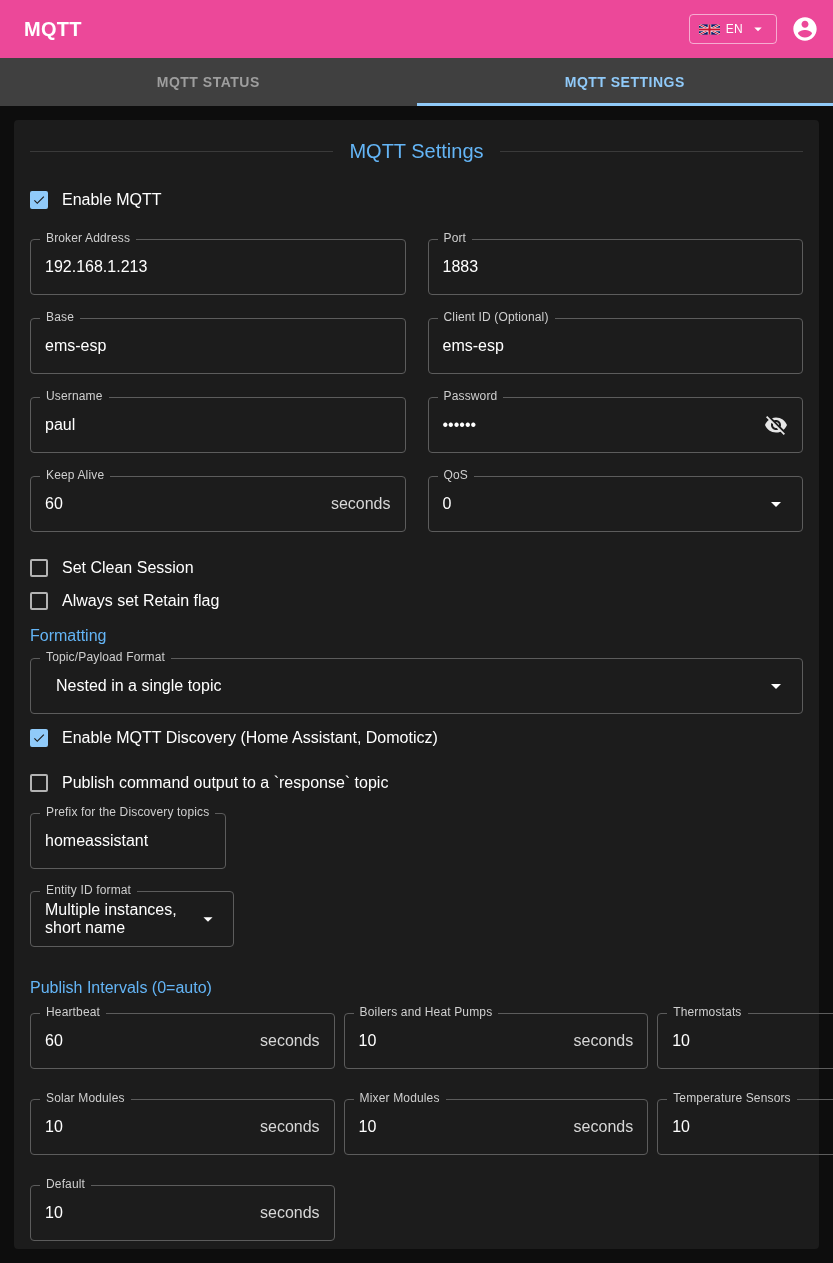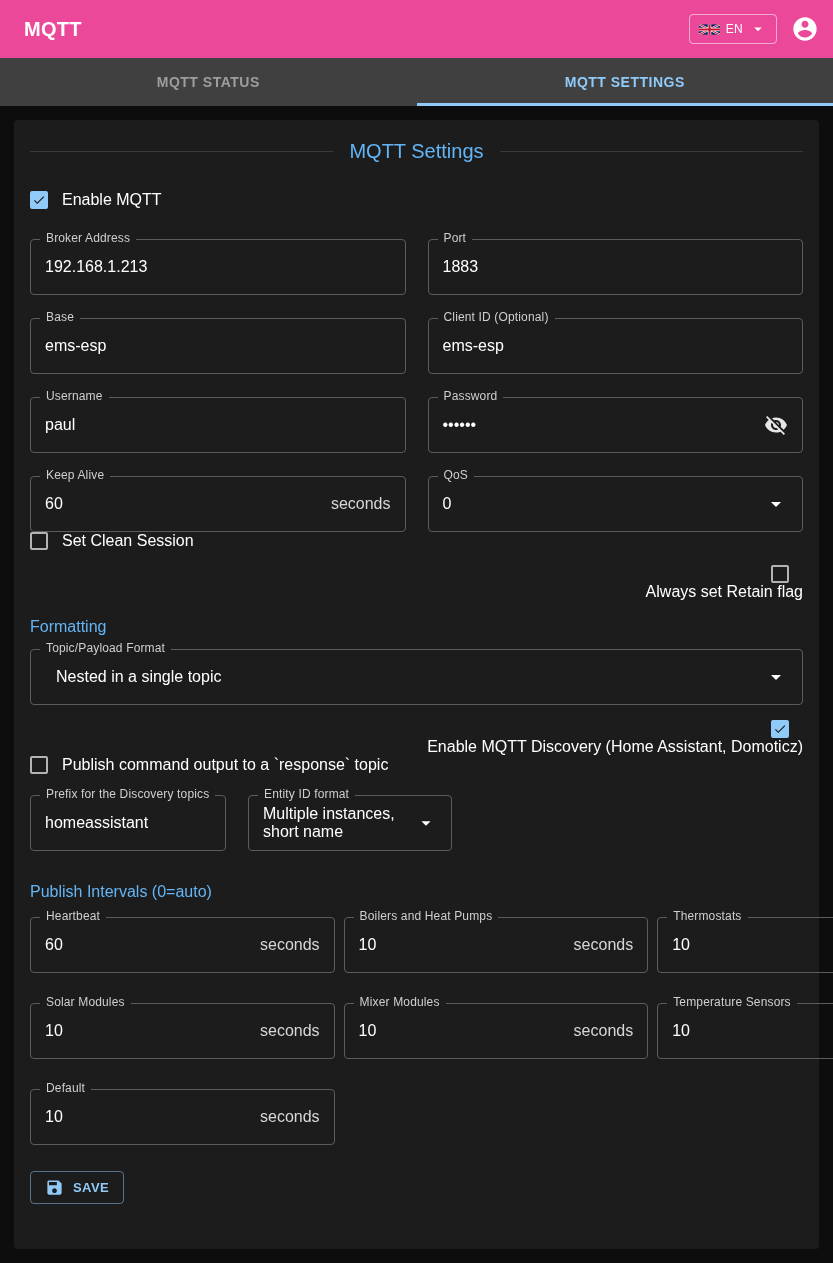--- a/index.html
+++ b/index.html
@@ -76,21 +76,21 @@
     color: #fff; font-size: 16px; font-family: inherit; padding: 0;
   }
   .field .adorn { color: #d7d7d7; font-size: 16px; margin-left: 8px; white-space: nowrap; }
   .field .value-text { flex: 1; font-size: 16px; color: #fff; }
   .field .trailing-icon { display: flex; align-items: center; margin-left: 8px; cursor: pointer; }
   .select { cursor: pointer; }
 
   .row2 { display: flex; gap: 22px; }
   .row2 > .col { flex: 1; }
 
-  .discovery-row { display: flex; gap: 22px; }
+  .discovery-row { display: flex; gap: 22px; flex-direction: column; }
   .discovery-row .w-prefix { width: 196px; }
   .discovery-row .w-entity { width: 204px; }
 
   .grid3 {
     display: grid; grid-template-columns: repeat(3, 1fr);
     column-gap: 9px; row-gap: 30px;
   }
 
   
   .save-btn {
@@ -98,22 +98,22 @@
     border: 1px solid rgba(144,202,249,.5); border-radius: 4px;
     background: transparent; color: #90caf9;
     font-size: 13px; font-weight: 700; letter-spacing: .4px;
     padding: 6px 14px; cursor: pointer; font-family: inherit;
   }
 
   
   .mt-enable { margin-top: 28px; }
   .mt-row1 { margin-top: 30px; }
   .mt-row { margin-top: 23px; }
-  .mt-cb1 { }
-  .mt-cb { margin-top: 15px; flex-direction: column; }
+  .mt-cb1 { margin-top: 27px; }
+  .mt-cb { margin-top: 15px; }
   .mt-sec { margin-top: 17px; }
   .mt-select { margin-top: 13px; padding-left: 25px; }
   .mt-disc { margin-top: 21px; }
   .mt-int-title { margin-top: 32px; }
   .mt-grid { margin-top: 16px; }
   .mt-save { margin-top: 26px; }
 </style>
 </head>
 <body>
 

